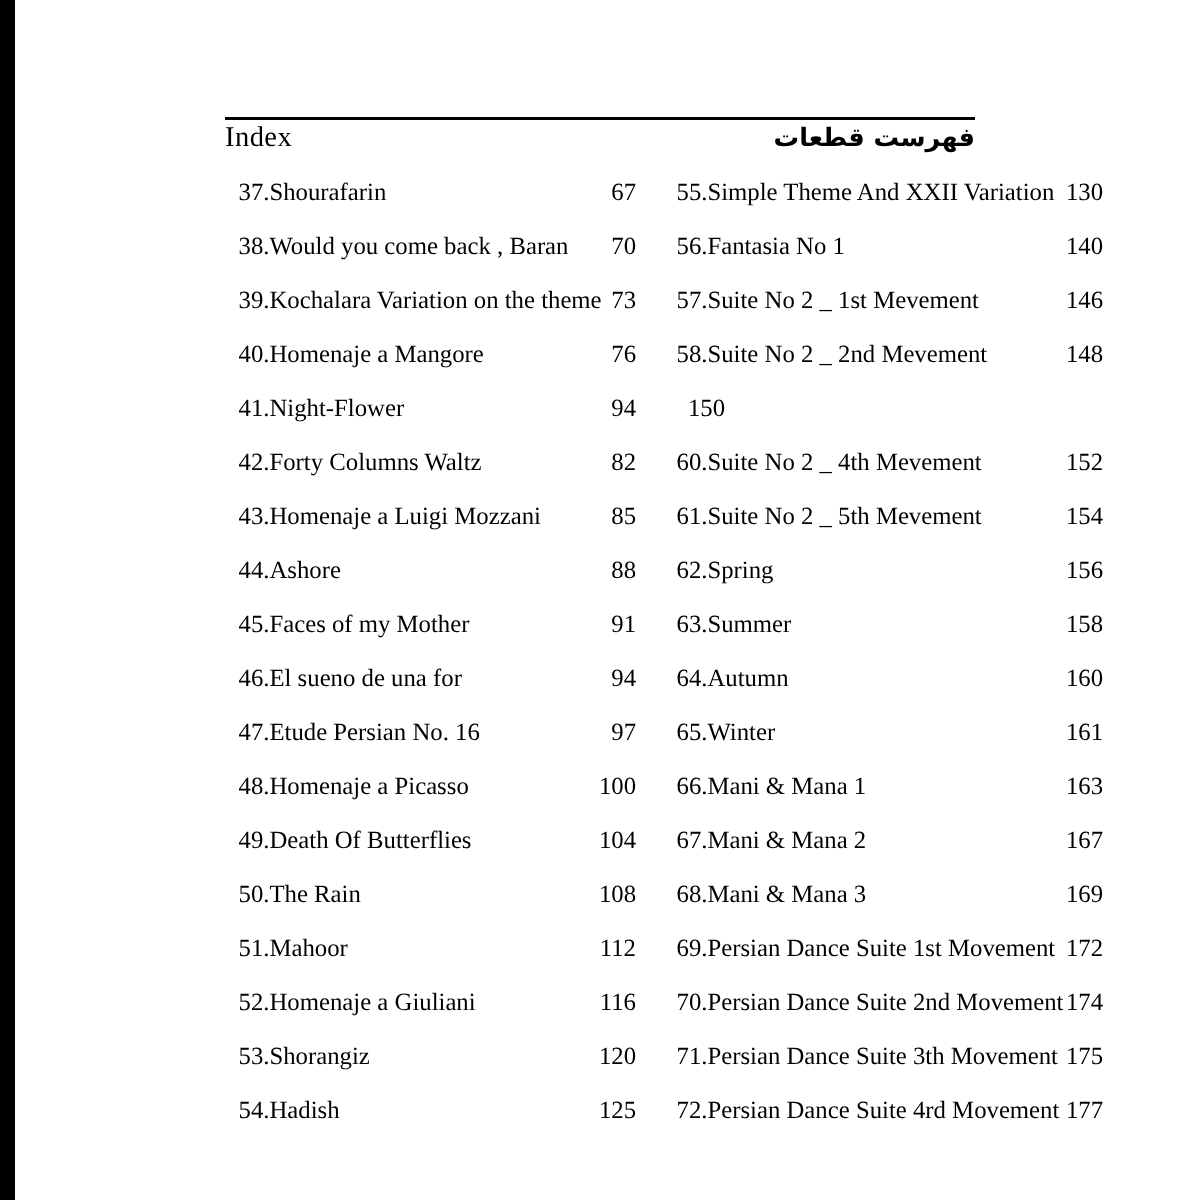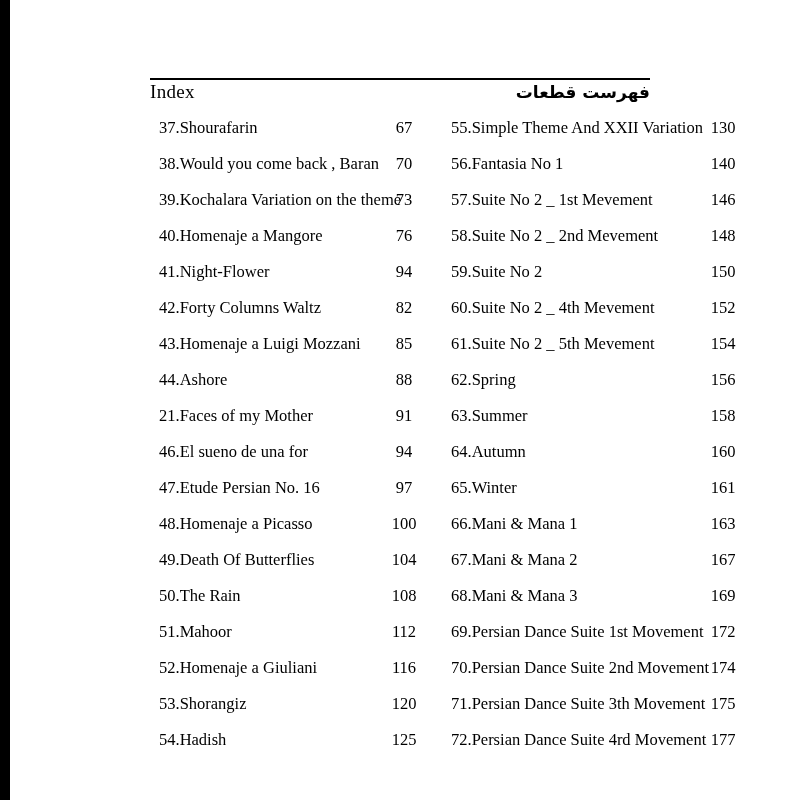--- a/index.html
+++ b/index.html
@@ -82,21 +82,21 @@
     height: 36px;
     font-size: 16.5px;
     line-height: 36px;
     white-space: nowrap;
   }
   .col-left .entry .title {
     width: 225px;
   }
   .col-left .entry .page-no {
     width: 40px;
-    text-align: center;
+    text-align: right;
   }
   .col-right .entry .title {
     width: 252px;
   }
   .col-right .entry .page-no {
     width: 40px;
     text-align: center;
   }
 </style>
 </head>
@@ -141,21 +141,21 @@
       </div>
       <div class="entry">
         <span class="title">43.Homenaje a Luigi Mozzani</span>
         <span class="page-no">85</span>
       </div>
       <div class="entry">
         <span class="title">44.Ashore</span>
         <span class="page-no">88</span>
       </div>
       <div class="entry">
-        <span class="title">21.Faces of my Mother</span>
+        <span class="title">45.Faces of my Mother</span>
         <span class="page-no">91</span>
       </div>
       <div class="entry">
         <span class="title">46.El sueno de una for</span>
         <span class="page-no">94</span>
       </div>
       <div class="entry">
         <span class="title">47.Etude Persian No. 16</span>
         <span class="page-no">97</span>
       </div>
@@ -200,21 +200,20 @@
       </div>
       <div class="entry">
         <span class="title">57.Suite No 2 _ 1st Mevement</span>
         <span class="page-no">146</span>
       </div>
       <div class="entry">
         <span class="title">58.Suite No 2 _ 2nd Mevement</span>
         <span class="page-no">148</span>
       </div>
       <div class="entry">
-        <span class="title">59.Suite No 2</span>
         <span class="page-no">150</span>
       </div>
       <div class="entry">
         <span class="title">60.Suite No 2 _ 4th Mevement</span>
         <span class="page-no">152</span>
       </div>
       <div class="entry">
         <span class="title">61.Suite No 2 _ 5th Mevement</span>
         <span class="page-no">154</span>
       </div>

